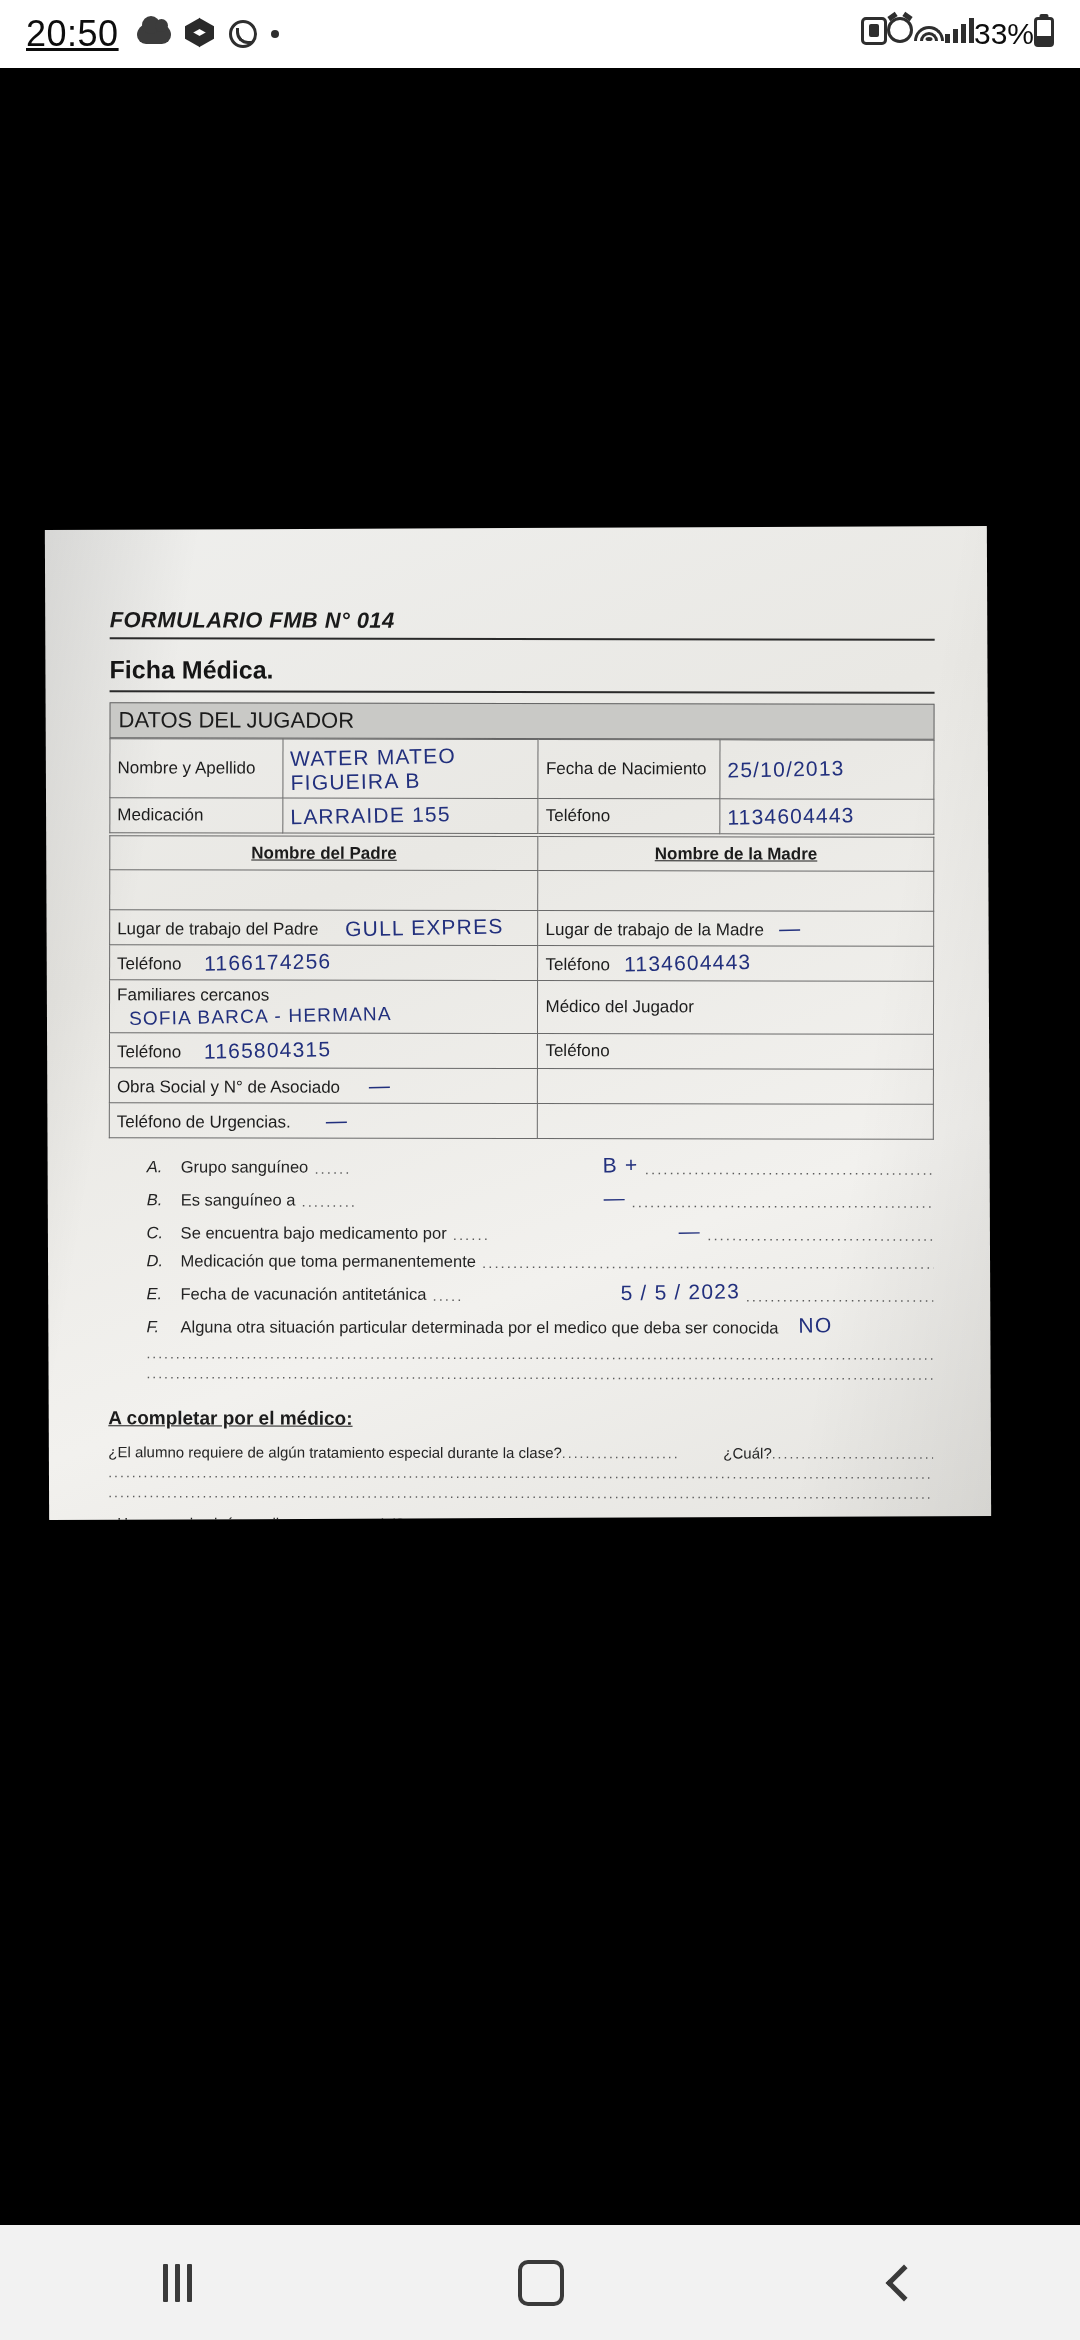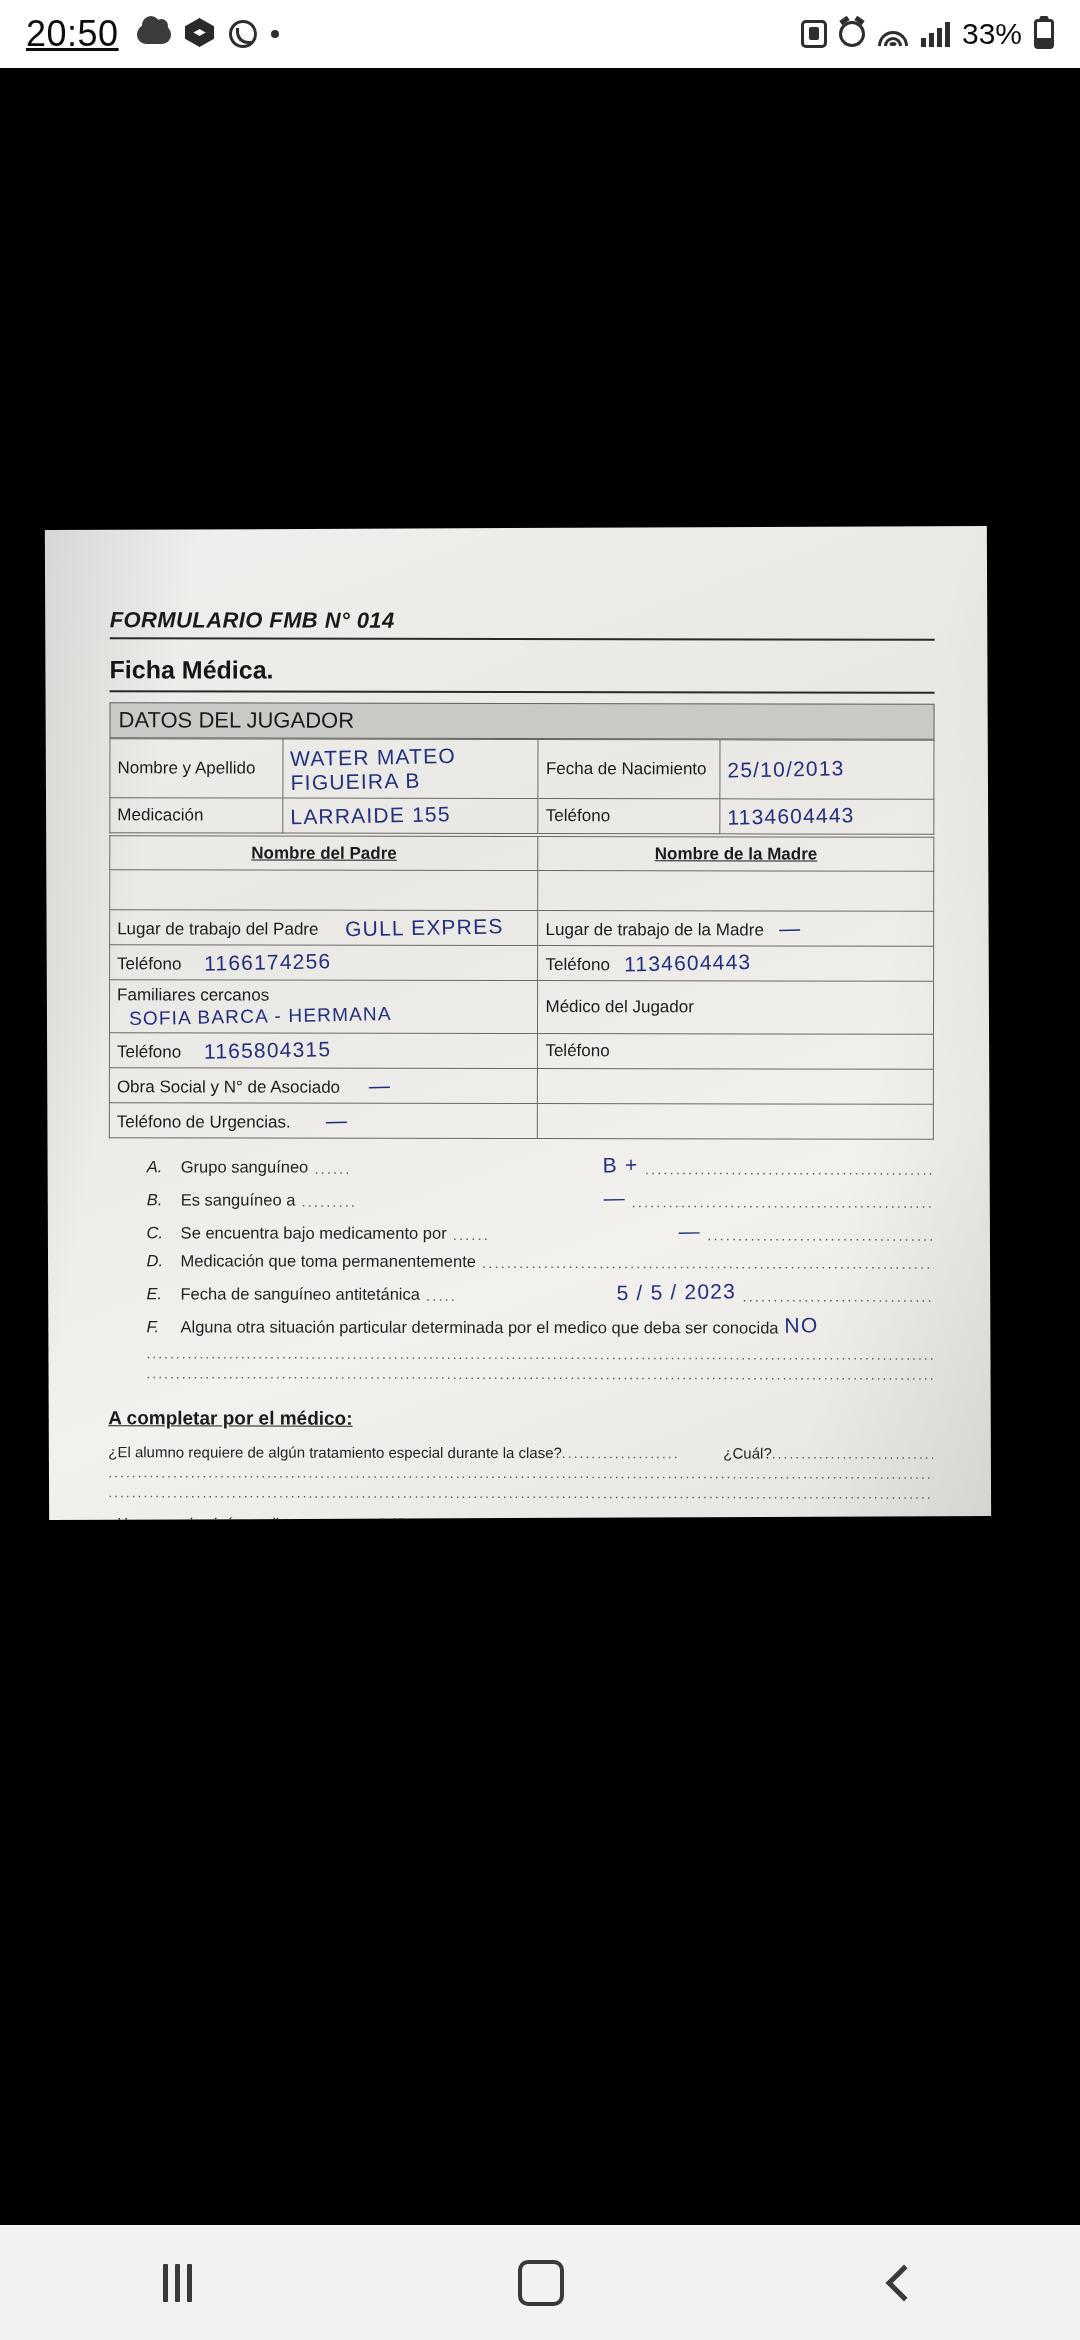--- a/index.html
+++ b/index.html
@@ -18,21 +18,21 @@
     padding: 0 26px;
   }
   .statusbar .clock {
     font-size: 36px; color: #0d0d0d; letter-spacing: .5px;
     font-weight: 400;
     text-decoration: underline;
   }
   .statusbar .left-icons {
     display: flex; align-items: center; gap: 14px; margin-left: 18px;
   }
-  .statusbar .right { margin-left: auto; display: flex; align-items: center; gap: 12px; }
+  .statusbar .right { margin-left: auto; display: flex; align-items: flex-start; }
   .statusbar .battery-text { font-size: 30px; color: #0d0d0d; }
   .ic { display: inline-block; }
   .cloud-ic {
     width: 34px; height: 20px; background: #3c3c3c;
     border-radius: 12px 12px 10px 10px; position: relative;
   }
   .cloud-ic:before {
     content:""; position:absolute; width:18px;height:18px;background:#3c3c3c;
     border-radius:50%; top:-8px; left:5px;
   }
@@ -318,29 +318,29 @@
           <span class="val hand">—</span>
           <span class="dots">..................................................................</span>
         </div>
         <div class="li">
           <span class="ltr">D.</span>
           <span class="lbl">Medicación que toma permanentemente</span>
           <span class="dots">&nbsp;..................................................................................</span>
         </div>
         <div class="li">
           <span class="ltr">E.</span>
-          <span class="lbl">Fecha de sanguíneo antitetánica</span>
+          <span class="lbl">Fecha de vacunación antitetánica</span>
           <span class="dots">&nbsp;.....</span>
           <span class="val hand">5 / 5 / 2023</span>
           <span class="dots">...............................................</span>
         </div>
         <div class="li">
           <span class="ltr">F.</span>
           <span class="lbl">Alguna otra situación particular determinada por el medico que deba ser conocida</span>
-          <span class="val hand" style="margin-left:0">NO</span>
+          <span class="val hand" style="margin-left:14px">NO</span>
         </div>
         <div class="full-dots">..............................................................................................................................................</div>
         <div class="full-dots">..............................................................................................................................................</div>
       </div>
 
       <div class="med-head">A completar por el médico:</div>
 
       <div class="q">
         <span>¿El alumno requiere de algún tratamiento especial durante la clase?</span>
         <span class="dots">....................</span>

